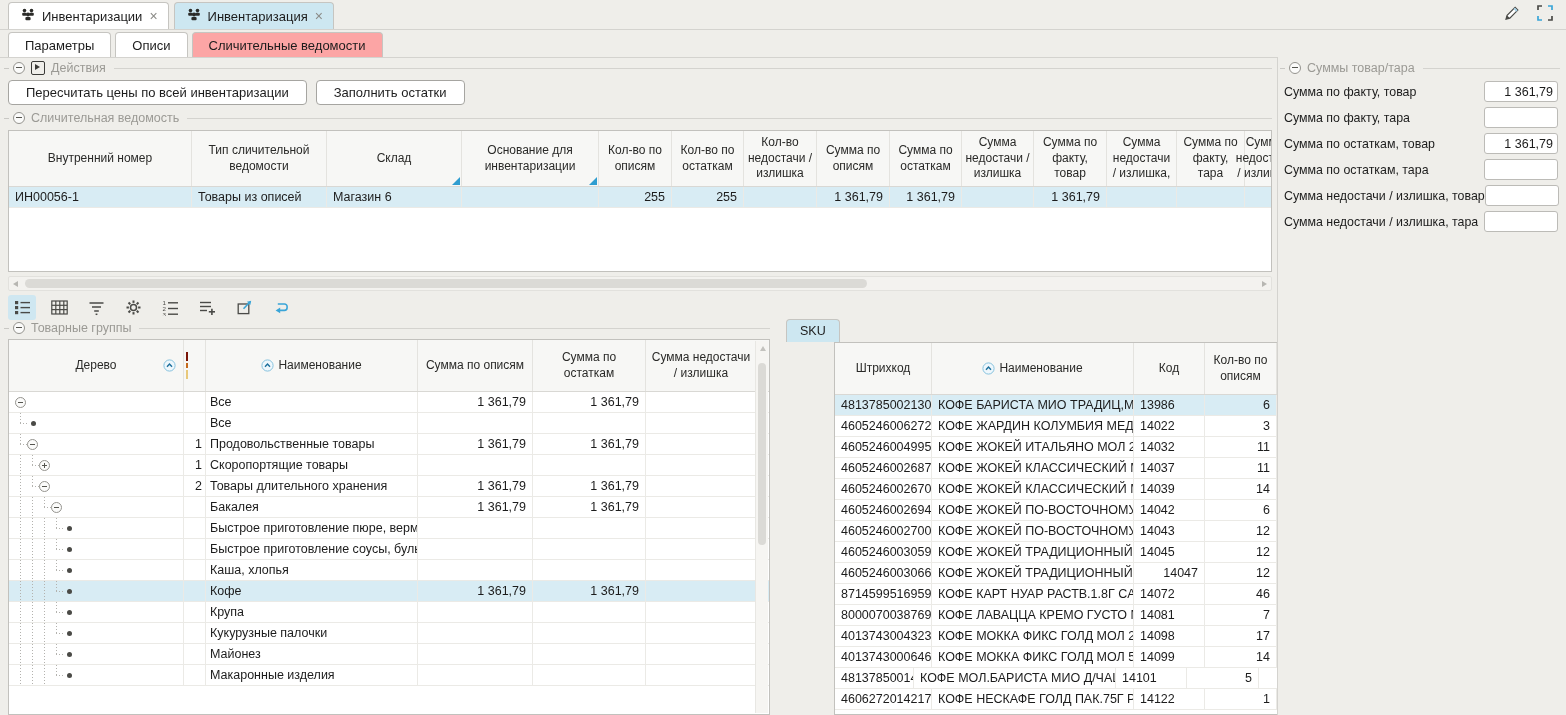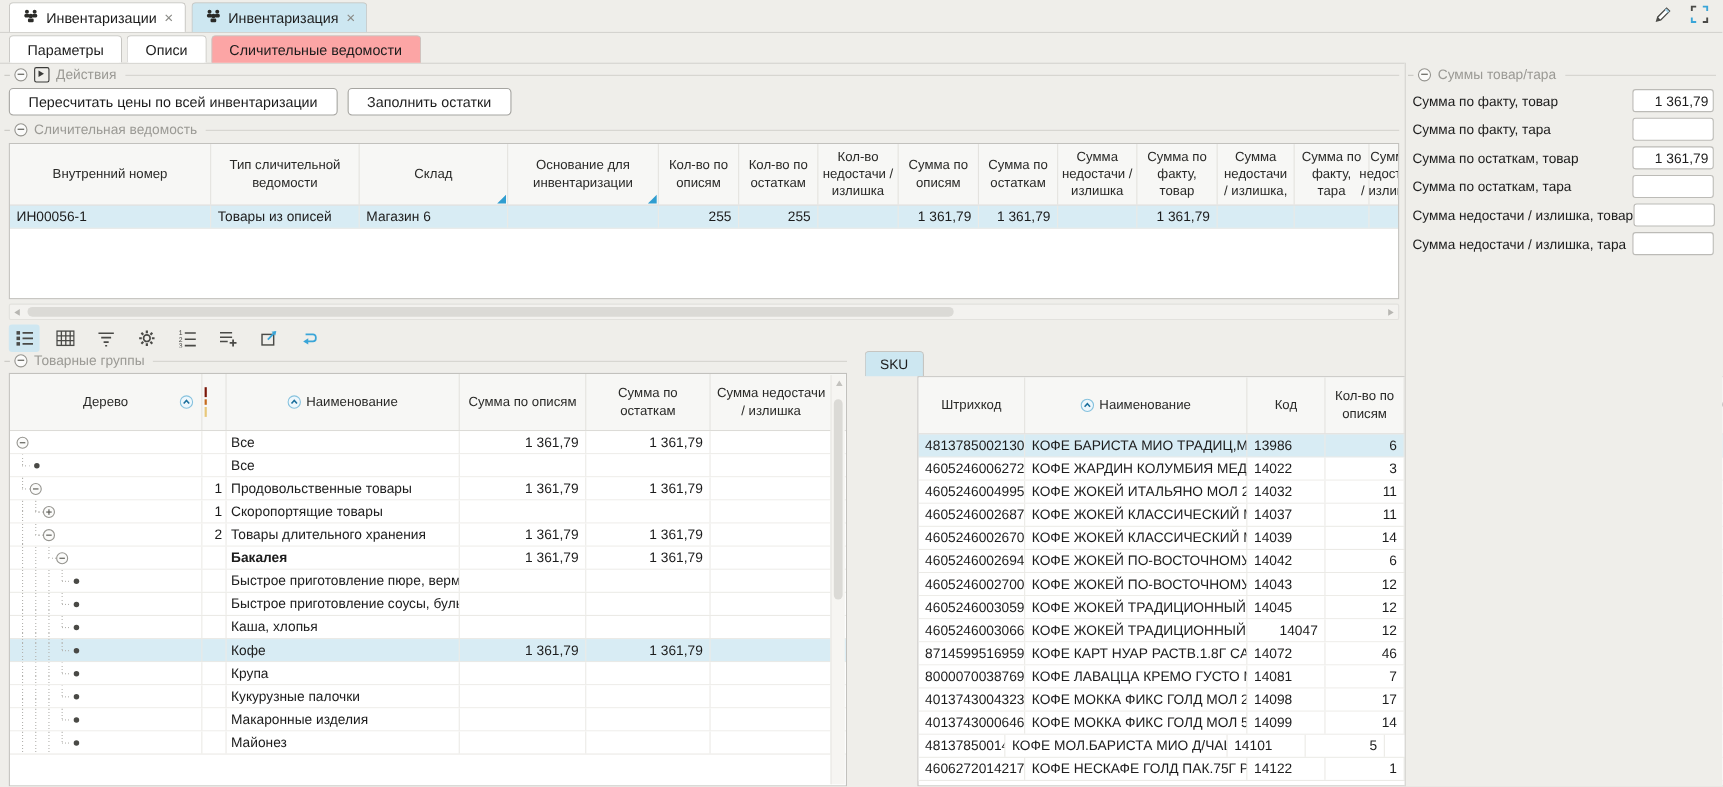--- a/index.html
+++ b/index.html
@@ -401,21 +401,21 @@
           <div class="td num" style="width: 110px;"></div>
         </div>
         <div class="trow">
           <div class="td tree-cell" style="width: 175px;">
             <span class="slot v"></span>
             <span class="slot v"></span>
             <span class="slot last"></span>
             <span class="glyph g-minus"></span>
           </div>
           <div class="td num" style="width: 22px; padding: 0px 3px;"></div>
-          <div class="td" style="width: 212px; padding-left: 4px; font-weight: bold;">Бакалея</div>
+          <div class="td" style="width: 212px; padding-left: 4px;">Бакалея</div>
           <div class="td num" style="width: 115px;">1 361,79</div>
           <div class="td num" style="width: 113px;">1 361,79</div>
           <div class="td num" style="width: 110px;"></div>
         </div>
         <div class="trow">
           <div class="td tree-cell" style="width: 175px;">
             <span class="slot v"></span>
             <span class="slot v"></span>
             <span class="slot v"></span>
             <span class="slot last"></span>
@@ -513,37 +513,37 @@
           <div class="td tree-cell" style="width: 175px;">
             <span class="slot v"></span>
             <span class="slot v"></span>
             <span class="slot v"></span>
             <span class="slot last"></span>
             <span class="glyph">
               <span class="dot"></span>
             </span>
           </div>
           <div class="td num" style="width: 22px; padding: 0px 3px;"></div>
-          <div class="td" style="width: 212px; padding-left: 4px;">Макаронные изделия</div>
+          <div class="td" style="width: 212px; padding-left: 4px;">Майонез</div>
           <div class="td num" style="width: 115px;"></div>
           <div class="td num" style="width: 113px;"></div>
           <div class="td num" style="width: 110px;"></div>
         </div>
         <div class="trow">
           <div class="td tree-cell" style="width: 175px;">
             <span class="slot v"></span>
             <span class="slot v"></span>
             <span class="slot v"></span>
             <span class="slot last"></span>
             <span class="glyph">
               <span class="dot"></span>
             </span>
           </div>
           <div class="td num" style="width: 22px; padding: 0px 3px;"></div>
-          <div class="td" style="width: 212px; padding-left: 4px;">Майонез</div>
+          <div class="td" style="width: 212px; padding-left: 4px;">Макаронные изделия</div>
           <div class="td num" style="width: 115px;"></div>
           <div class="td num" style="width: 113px;"></div>
           <div class="td num" style="width: 110px;"></div>
         </div>
       </div>
     <div class="vscroll">
       <span class="varr up"></span>
       <div class="vthumb" style="top:22px; height:182px;"></div>
     </div>
   </div>

